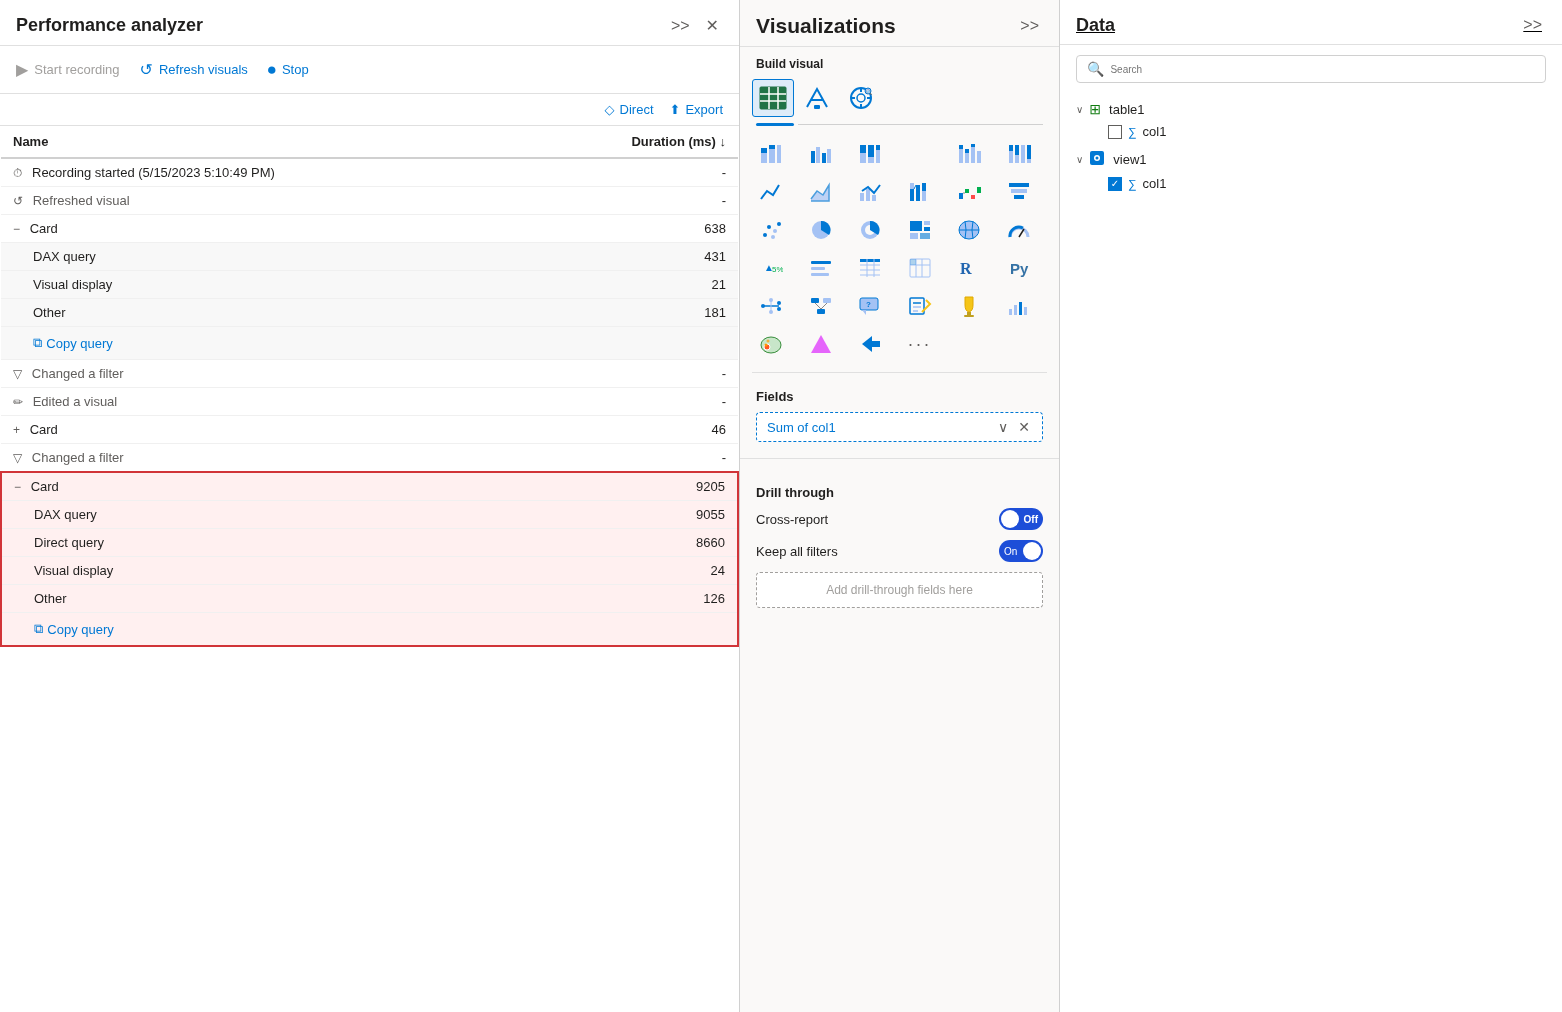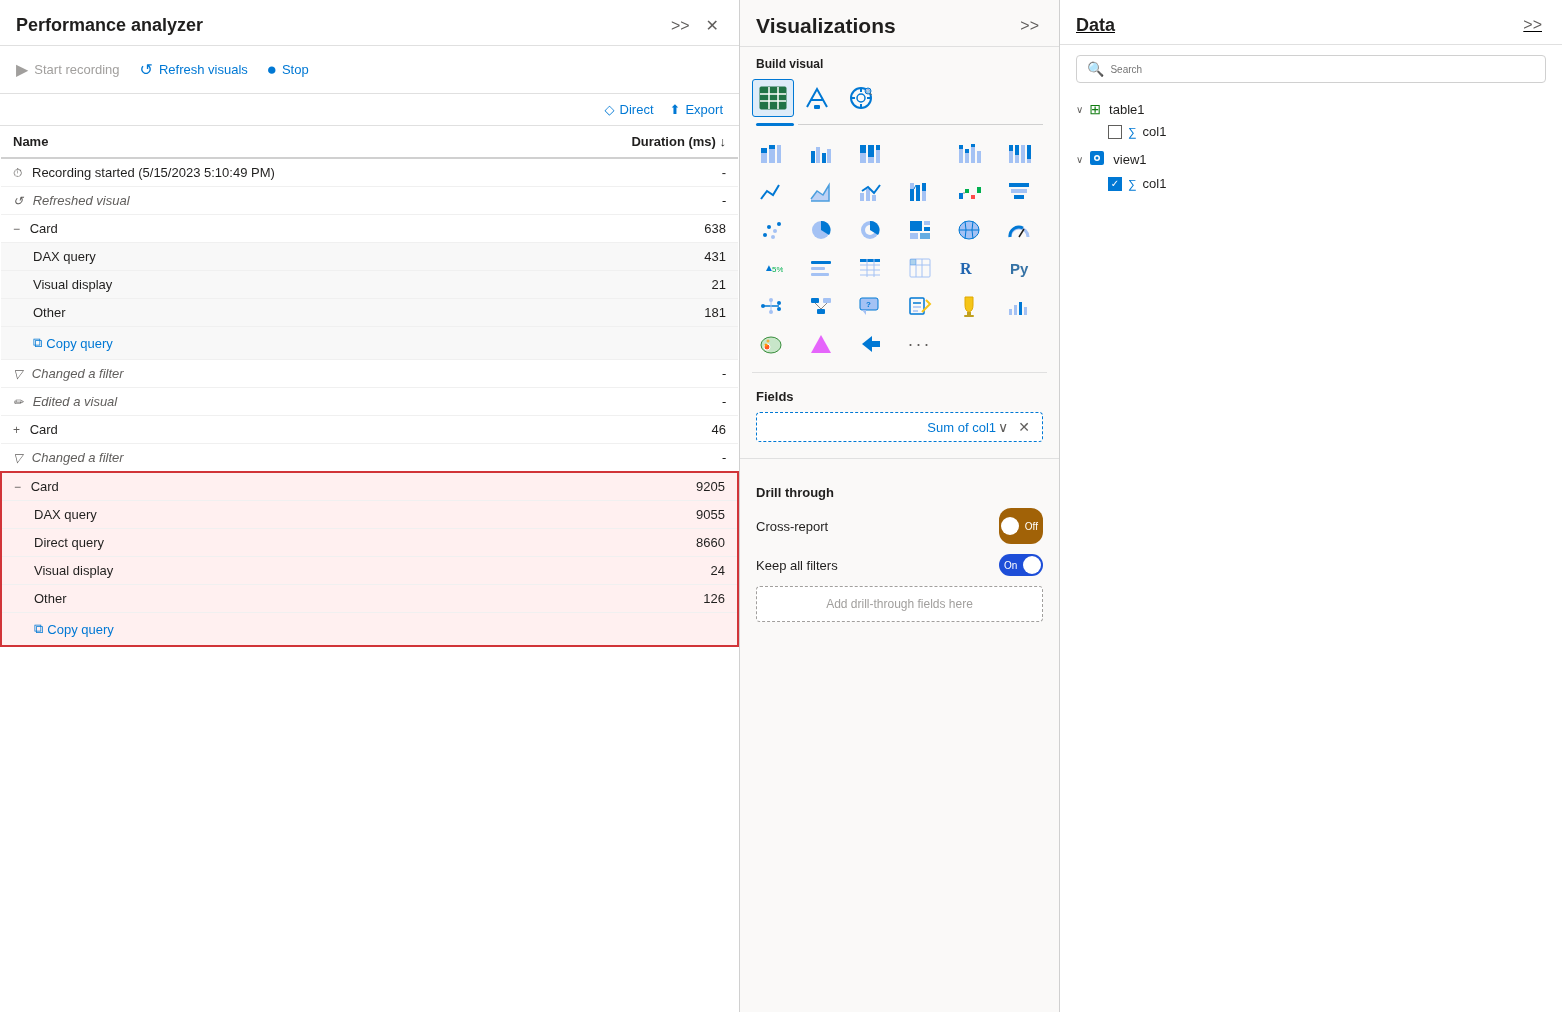--- a/index.html
+++ b/index.html
@@ -124,21 +124,21 @@
     tbody td {
       padding: 6px 12px;
       color: #201f1e;
       font-size: 13px;
       margin-left: 24px;
     }
     tbody td.duration-val {
       text-align: right;
       color: #201f1e;
     }
-    .row-italic td { font-style: italic; color: #605e5c; }
+    .row-italic td { color: #605e5c; }
     .indented { padding-left: 32px !important; }
     .copy-query {
       color: #0078d4;
       cursor: pointer;
       background: none;
       border: none;
       font-size: 13px;
       font-family: 'Segoe UI', Arial, sans-serif;
       display: flex;
       align-items: center;
@@ -237,21 +237,21 @@
     }
     .section-label {
       font-size: 13px;
       font-weight: 600;
       color: #201f1e;
       margin-bottom: 8px;
     }
     .field-chip {
       display: flex;
       align-items: center;
-      justify-content: flex-end;
+      justify-content: space-between;
       border: 1px dashed #0078d4;
       border-radius: 4px;
       padding: 6px 10px;
       background: #fff;
       margin-bottom: 6px;
     }
     .field-chip-text {
       color: #0078d4;
       font-size: 13px;
     }
@@ -279,27 +279,28 @@
       justify-content: space-between;
       margin-bottom: 10px;
     }
     .toggle-label {
       font-size: 13px;
       color: #201f1e;
     }
     .toggle-off {
       display: flex;
       align-items: center;
-      background: #a16207;
+      background: #1d4ed8;
       border-radius: 12px;
       width: 44px;
-      height: 36px;
+      height: 22px;
       padding: 2px;
       cursor: pointer;
       position: relative;
+      font-weight: bold;
     }
     .toggle-off::after {
       content: '';
       width: 18px;
       height: 18px;
       background: #fff;
       border-radius: 50%;
       position: absolute;
       left: 2px;
     }

